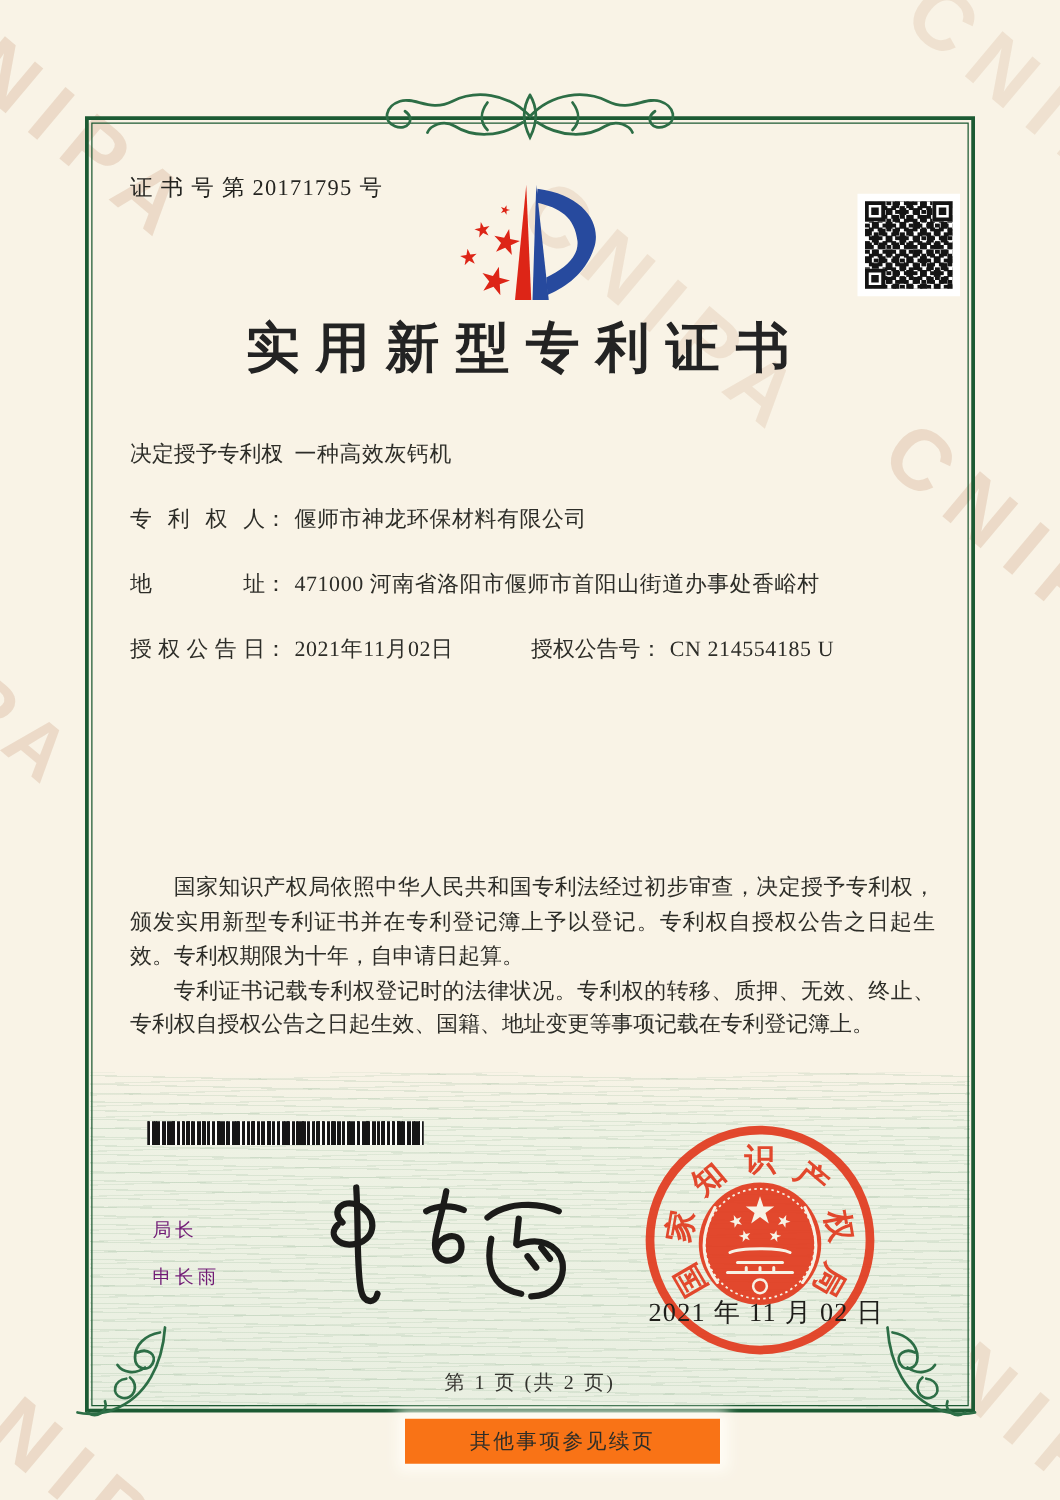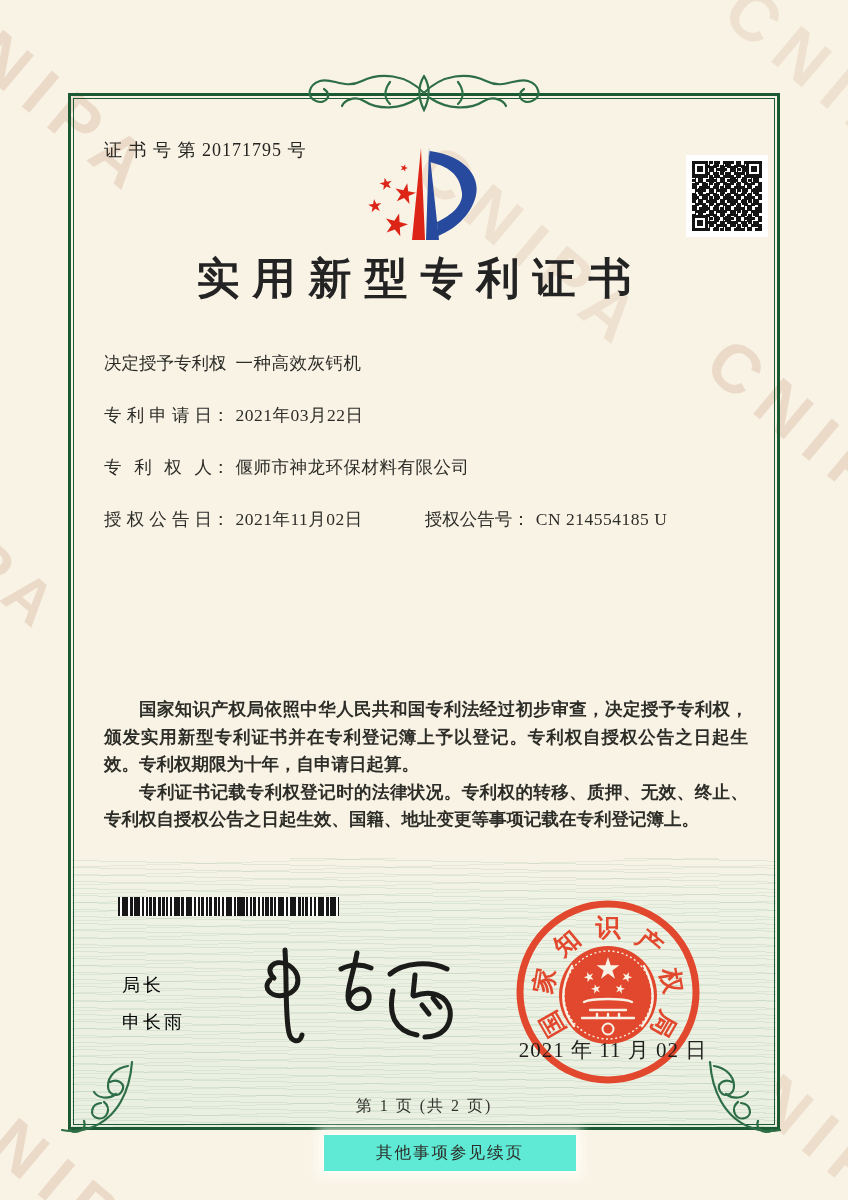--- a/index.html
+++ b/index.html
@@ -89,21 +89,20 @@
   }
   .colon{display:inline-block;margin-right:6px;}
   .fvalue{letter-spacing:0.5px;}
   .fpair2{margin-left:62px;}
 
   
   .body-text{
     position:absolute;left:104px;top:696px;width:644px;
     font-size:17.5px;line-height:27.5px;color:#2d2d28;
     text-align:justify;
-    font-weight:bold;
   }
   .body-text p{margin:0;text-indent:2em;}
 
   
   .band{
     position:absolute;left:72px;top:858px;width:704px;height:269px;
     background-image:
       repeating-linear-gradient(1.2deg, rgba(140,176,142,0.20) 0 1px, transparent 1px 7px),
       repeating-linear-gradient(-1.6deg, rgba(140,176,142,0.16) 0 1px, transparent 1px 9px),
       linear-gradient(180deg,#f8f3e6 0,#eef2e4 45px,#e9efe1 100%);
@@ -111,38 +110,38 @@
   .barcode{
     position:absolute;left:118px;top:897px;width:221px;height:19px;
     background-color:#fdfdfb;
     background-image:
       repeating-linear-gradient(90deg,#161616 0 2px,transparent 2px 4px),
       repeating-linear-gradient(90deg,#161616 0 1px,transparent 1px 7px),
       repeating-linear-gradient(90deg,transparent 0 5px,#161616 5px 8px,transparent 8px 13px);
   }
   .signer{
     position:absolute;left:122px;top:967px;
-    font-size:18px;color:#000000;letter-spacing:3px;line-height:37px;
+    font-size:15px;color:#701a75;letter-spacing:3px;line-height:37px;
   }
   .signature{position:absolute;left:244px;top:938px;}
   .seal{position:absolute;left:512px;top:896px;}
   .seal-date{
     position:absolute;left:517px;top:1036px;width:192px;
     text-align:center;font-size:21px;color:#1e1e1a;
     letter-spacing:1px;white-space:nowrap;
   }
   .page-indicator{
     position:absolute;left:68px;top:1096px;width:712px;
     text-align:center;font-size:16px;letter-spacing:2px;color:#33332e;
   }
 
   
   .continuation{
     position:absolute;left:324px;top:1135px;width:252px;height:36px;
-    background:#5eead4;box-shadow:0 0 10px 6px #fffdf6;
+    background:#f97316;box-shadow:0 0 10px 6px #fffdf6;
     display:flex;align-items:center;justify-content:center;
     font-size:16.5px;letter-spacing:2px;color:#2d2d28;
   }
 </style>
 </head>
 <body>
 
 <div class="page">
 
   <svg width="0" height="0" style="position:absolute" aria-hidden="true">
@@ -219,24 +218,24 @@
     </div>
   </div>
 
   <div class="doc-title">实用新型专利证书</div>
 
   <div class="fields">
     <div class="frow">
       <span class="flabel">决定授予专利权</span><span class="colon">：</span><span class="fvalue">一种高效灰钙机</span>
     </div>
     <div class="frow">
-      <span class="flabel">专利申请日</span><span class="colon">：</span><span class="fvalue">2021年03月22日</span>
+      <span class="flabel">专利权人</span><span class="colon">：</span><span class="fvalue">偃师市神龙环保材料有限公司</span>
     </div>
     <div class="frow">
-      <span class="flabel">专利权人</span><span class="colon">：</span><span class="fvalue">偃师市神龙环保材料有限公司</span>
+      <span class="flabel">地址</span><span class="colon">：</span><span class="fvalue">471000 河南省洛阳市偃师市首阳山街道办事处香峪村</span>
     </div>
     <div class="frow">
       <span class="flabel">授权公告日</span><span class="colon">：</span><span class="fvalue">2021年11月02日</span><span class="fpair2"><span>授权公告号</span><span class="colon">：</span><span class="fvalue">CN 214554185 U</span></span>
     </div>
   </div>
 
   <div class="body-text">
     <p>国家知识产权局依照中华人民共和国专利法经过初步审查，决定授予专利权，颁发实用新型专利证书并在专利登记簿上予以登记。专利权自授权公告之日起生效。专利权期限为十年，自申请日起算。</p>
     <p>专利证书记载专利权登记时的法律状况。专利权的转移、质押、无效、终止、专利权自授权公告之日起生效、国籍、地址变更等事项记载在专利登记簿上。</p>
   </div>

